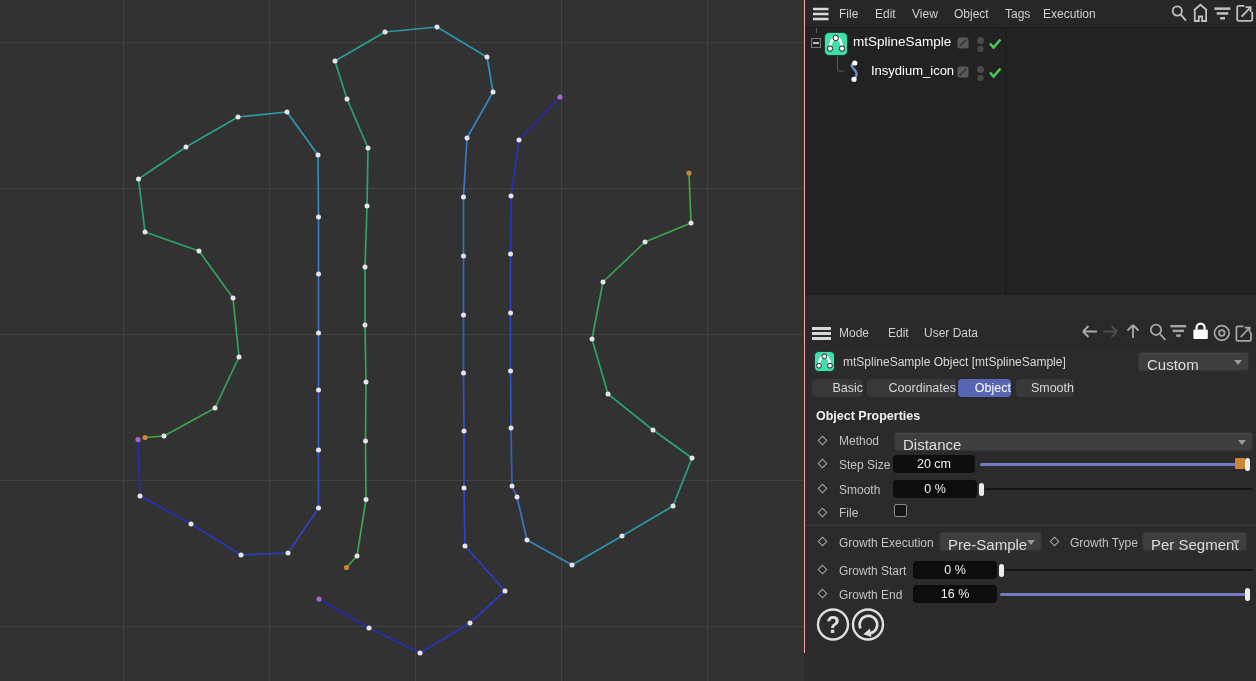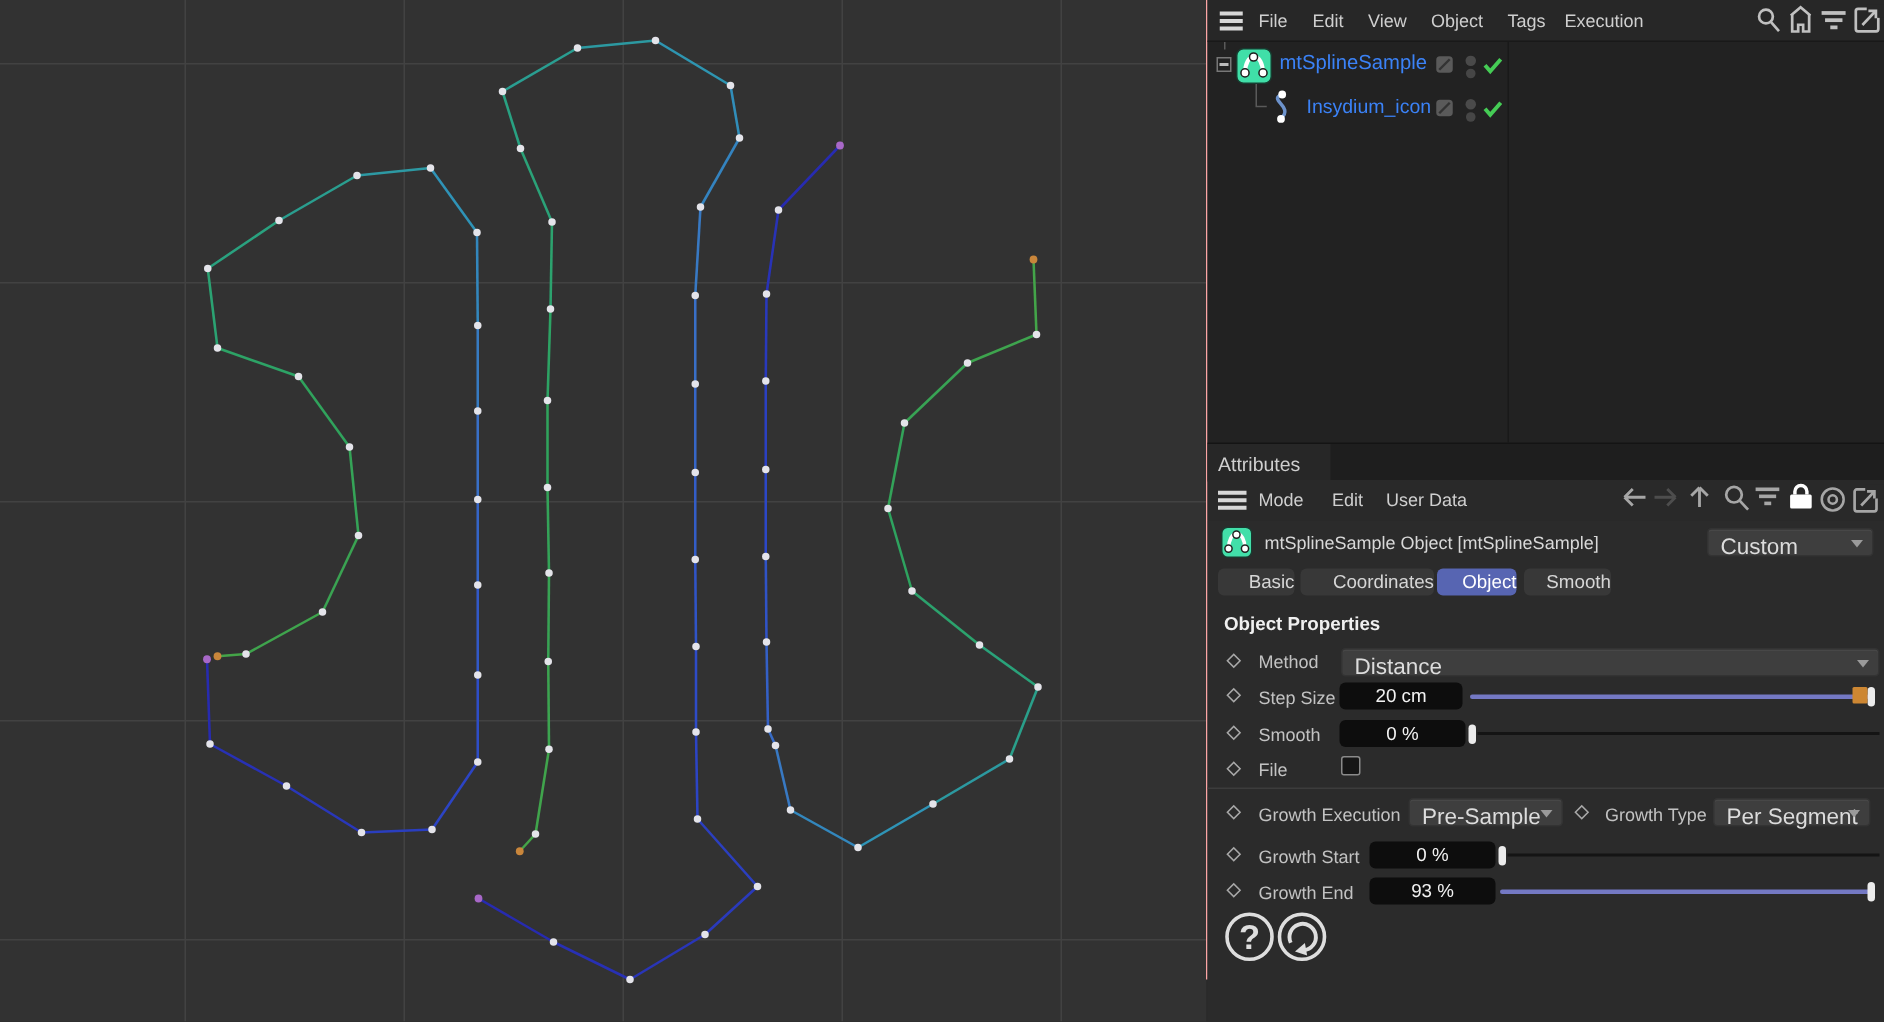--- a/index.html
+++ b/index.html
@@ -2,21 +2,21 @@
 <html><head><meta charset="utf-8"><style>
 *{margin:0;padding:0;box-sizing:border-box}
 html,body{width:1256px;height:681px;overflow:hidden;background:#2b2b2b;
 font-family:"Liberation Sans",sans-serif;-webkit-font-smoothing:antialiased}
 .abs{position:absolute}
 #viewport{position:absolute;left:0;top:0;width:804px;height:681px;background:#323232}
 #panel{position:absolute;left:804px;top:0;width:452px;height:653px;background:#2b2b2b;border-left:1px solid #fca5a5}
 .menubar{position:absolute;left:0;top:0;width:452px;height:28px;background:#272727;border-bottom:1px solid #191919}
 .mlabel{position:absolute;top:7px;font-size:12px;color:#cfcfcf}
 .om{position:absolute;left:0;top:28px;width:452px;height:267px;background:#222222}
-.omlabel{font-size:13px;color:#3b82f6;position:absolute}
+.omlabel{font-size:13px;color:#ffffff;position:absolute}
 .attrtitle{position:absolute;left:0;top:295px;width:452px;height:25px;background:#1e1e1e;border-top:1px solid #141414}
 .attrbar{position:absolute;left:0;top:320px;width:452px;height:27px;background:#292929}
 .attrbody{position:absolute;left:0;top:347px;width:452px;height:334px;background:#2b2b2b}
 .tab{position:absolute;top:32px;height:18px;background:#383838;border-radius:4px;color:#d6d6d6;
 font-size:12.5px;text-align:right;line-height:18px}
 .tab.active{background:#5765b2;color:#fff}
 .plabel{position:absolute;font-size:12px;color:#c2c2c2}
 .diamond{position:absolute;width:7px;height:7px;border:1.2px solid #a8a8a8;transform:rotate(45deg)}
 .inbox{position:absolute;height:18px;background:#0d0d0d;border-radius:4px;color:#f2f2f2;
 font-size:12.5px;text-align:center}
@@ -230,24 +230,20 @@
 <path d="M33 6.5l3.5 4 7-8" stroke="#45cc55" stroke-width="2.6" fill="none"></path>
 </svg>
 <svg class="abs" style="left:152px;top:38px" width="46" height="17">
 <rect x="0.5" y="0.5" width="11" height="11" rx="2.5" fill="#5a5a5a"></rect>
 <path d="M2.5 9.5l7-7" stroke="#333" stroke-width="1.6"></path>
 <circle cx="23.5" cy="3.5" r="3.5" fill="#4a4a4a"></circle>
 <circle cx="23.5" cy="12" r="3.2" fill="#464646"></circle>
 <path d="M33 6.5l3.5 4 7-8" stroke="#45cc55" stroke-width="2.6" fill="none"></path>
 </svg>
 </div>
-<div class="attrtitle">
-      <div class="abs" style="left:0;top:0;width:82px;height:25px;background:#272727"></div>
-      <div class="abs" style="left:7px;top:6px;font-size:13px;color:#cfcfcf">Attributes</div>
-    </div>
 <div class="attrbar">
 <svg class="abs" style="left:7px;top:6px" width="20" height="15">
         <path d="M0 2.5h19M0 7.5h19M0 12.5h19" stroke="#d8d8d8" stroke-width="2.8"></path>
       </svg>
 <div class="mlabel" style="left:34px;top:6px">Mode</div>
 <div class="mlabel" style="left:83px;top:6px">Edit</div>
 <div class="mlabel" style="left:119px;top:6px">User Data</div>
 <svg class="abs" style="left:276px;top:0px" width="176" height="27" fill="none">
 <g stroke="#a6a6a6" stroke-width="1.9">
           <path d="M2 11.5h14M2 11.5l5.5-5.5M2 11.5l5.5 5.5"></path>
@@ -333,21 +329,21 @@
         <span style="position:absolute;left:8px;top:2.5px">Per Segment</span>
         <span class="arr"></span>
       </div>
 <div class="diamond" style="left:14px;top:219px"></div>
 <div class="plabel" style="left:34px;top:216.5px">Growth Start</div>
 <div class="inbox" style="left:108px;top:214px;width:84px;line-height:18px">0 %</div>
 <div class="abs" style="left:200px;top:221.5px;width:248px;height:2px;background:#141414"></div>
 <div class="handle" style="left:194px;top:216.5px"></div>
 <div class="diamond" style="left:14px;top:243px"></div>
 <div class="plabel" style="left:34px;top:240.5px">Growth End</div>
-<div class="inbox" style="left:108px;top:238px;width:84px;line-height:18px">93 %</div>
+<div class="inbox" style="left:108px;top:238px;width:84px;line-height:18px">16 %</div>
 <div class="abs" style="left:195px;top:246px;width:247px;height:3px;background:#7479c4;border-radius:1.5px"></div>
 <div class="handle" style="left:440px;top:241px"></div>
 <svg class="abs" style="left:11px;top:260px" width="75" height="35" fill="none">
 <circle cx="17" cy="17.5" r="15" stroke="#dedede" stroke-width="2.4"></circle>
 <text x="17" y="25.5" font-family="Liberation Sans" font-size="23" font-weight="bold" fill="#dedede" text-anchor="middle">?</text>
 <circle cx="52" cy="17.5" r="15" stroke="#dedede" stroke-width="2.4"></circle>
 <path d="M44.5 21.5 a8.8 8.8 0 1 1 8.5 5" stroke="#dedede" stroke-width="2.6"></path>
 <path d="M54.5 22l-7.5 4.5 7.5 4z" fill="#dedede" transform="rotate(-10 52 25)"></path>
 </svg>
 </div>

